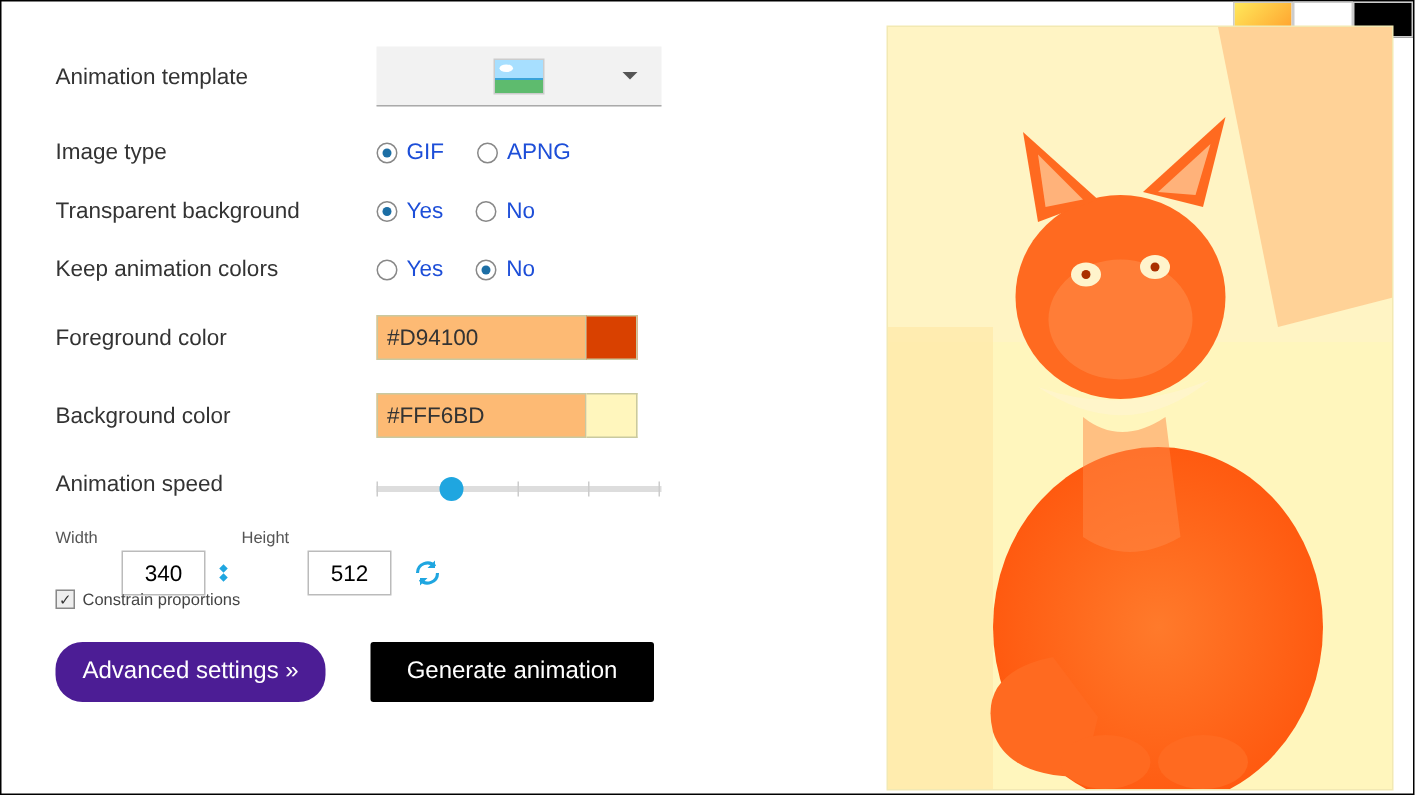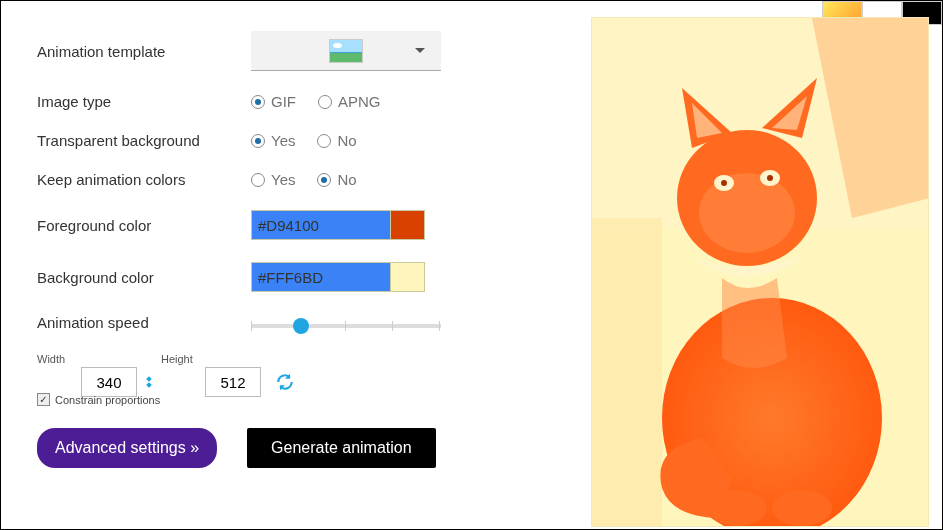--- a/index.html
+++ b/index.html
@@ -99,29 +99,29 @@
       width: 14px; height: 14px; border-radius: 50%;
       border: 1px solid #888;
       display: inline-flex; align-items: center; justify-content: center;
       background: #fff;
       cursor: pointer;
     }
     .radio-dot.checked::after {
       content:""; width:6px;height:6px;border-radius:50%;
       background:#1c6ea5;
     }
-    .radio-label { color:#737373; }
+    .radio-label { color:#1d4ed8; }
 
     .color-input {
       width: 140px; height: 30px;
       border: 1px solid #c9c9a0;
       padding: 0 6px;
       font-size: 15px;
       display:flex;align-items:center;
-      background:#3b82f6;
+      background:#fdba74;
     }
     .color-sw {
       width: 34px; height: 30px;
       border-top:1px solid #c9c9a0;
       border-right:1px solid #c9c9a0;
       border-bottom:1px solid #c9c9a0;
     }
 
     
     .slider-wrap { width: 190px; position: relative; padding-top:6px;}

